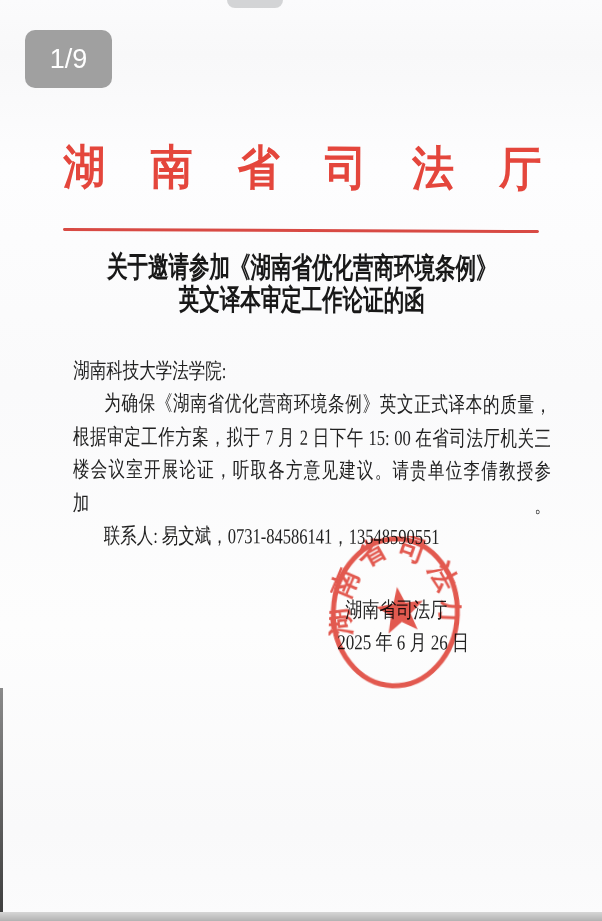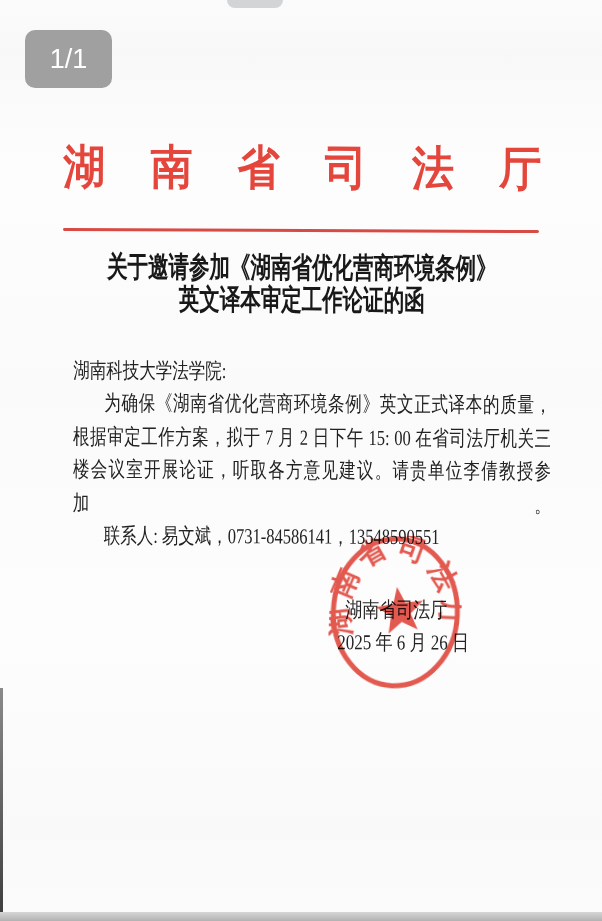--- a/index.html
+++ b/index.html
@@ -77,21 +77,21 @@
     position:absolute;left:0;top:912px;width:602px;height:9px;
     background:linear-gradient(180deg,#d6d6d6,#b2b2b2);
   }
 </style>
 </head>
 <body>
 
 <div class="page">
 
   <div class="badge">
-    <span>1/1</span>
+    <span>1/9</span>
   </div>
 
   <div class="doc">
 
     <div class="letterhead">湖南省司法厅</div>
 
     <div class="rule"></div>
 
     <div class="title">
       <div>关于邀请参加《湖南省优化营商环境条例》</div>

